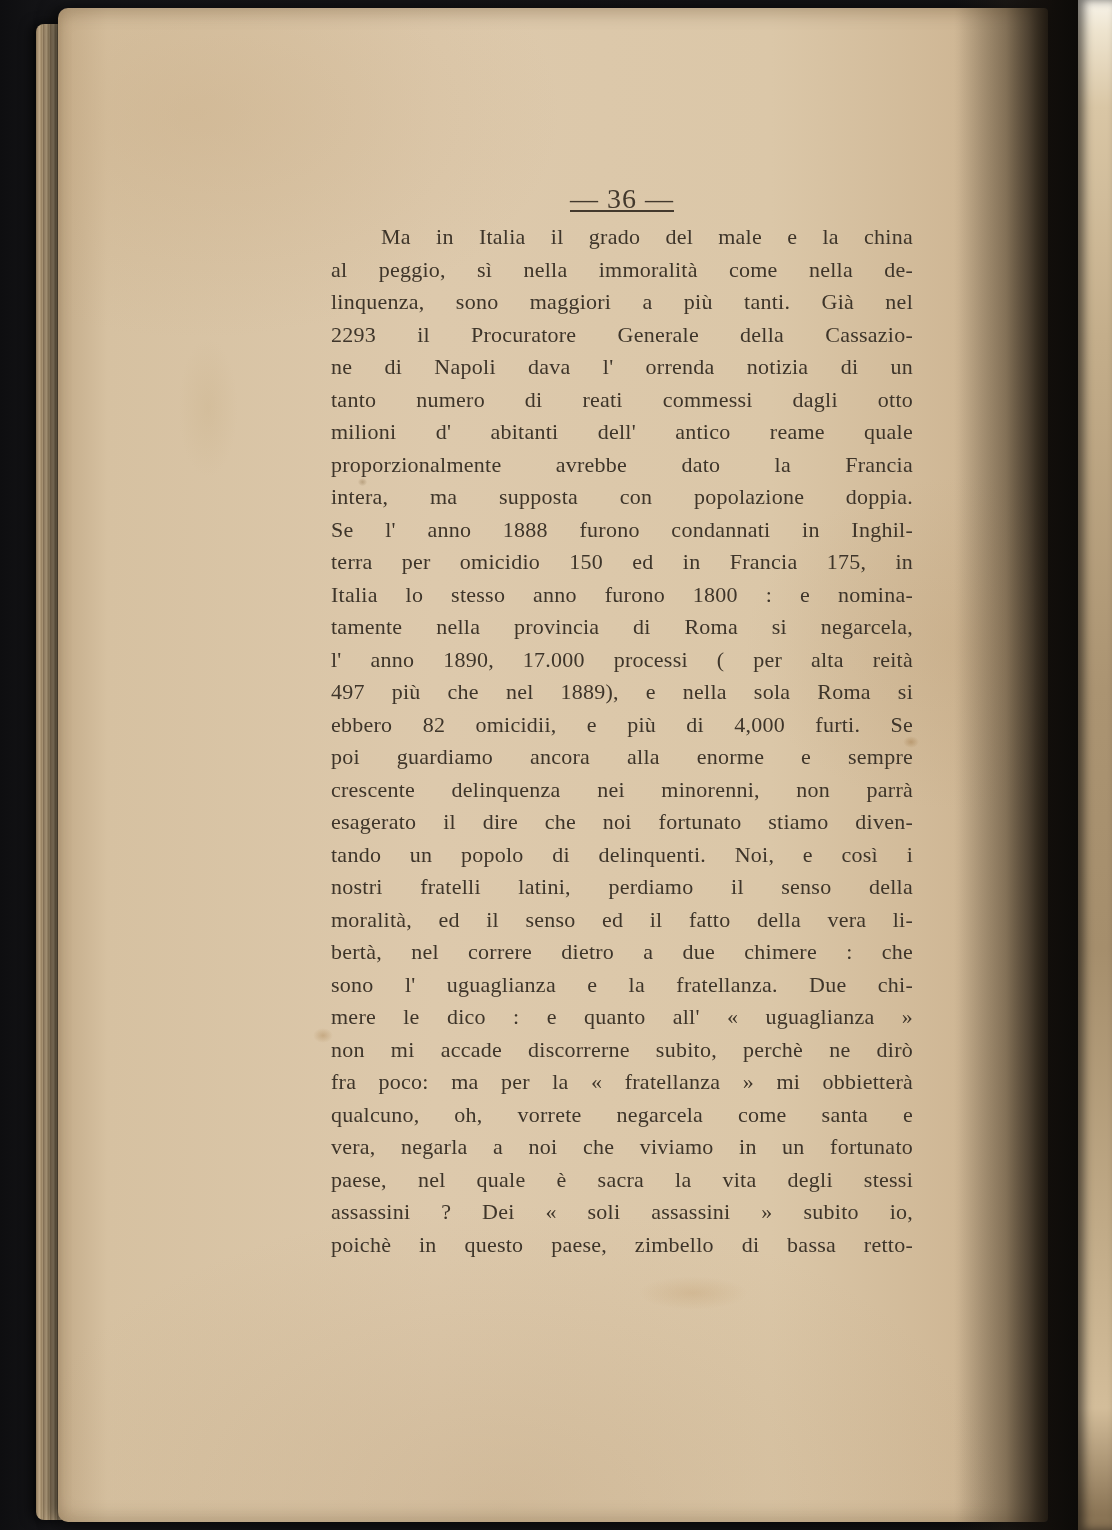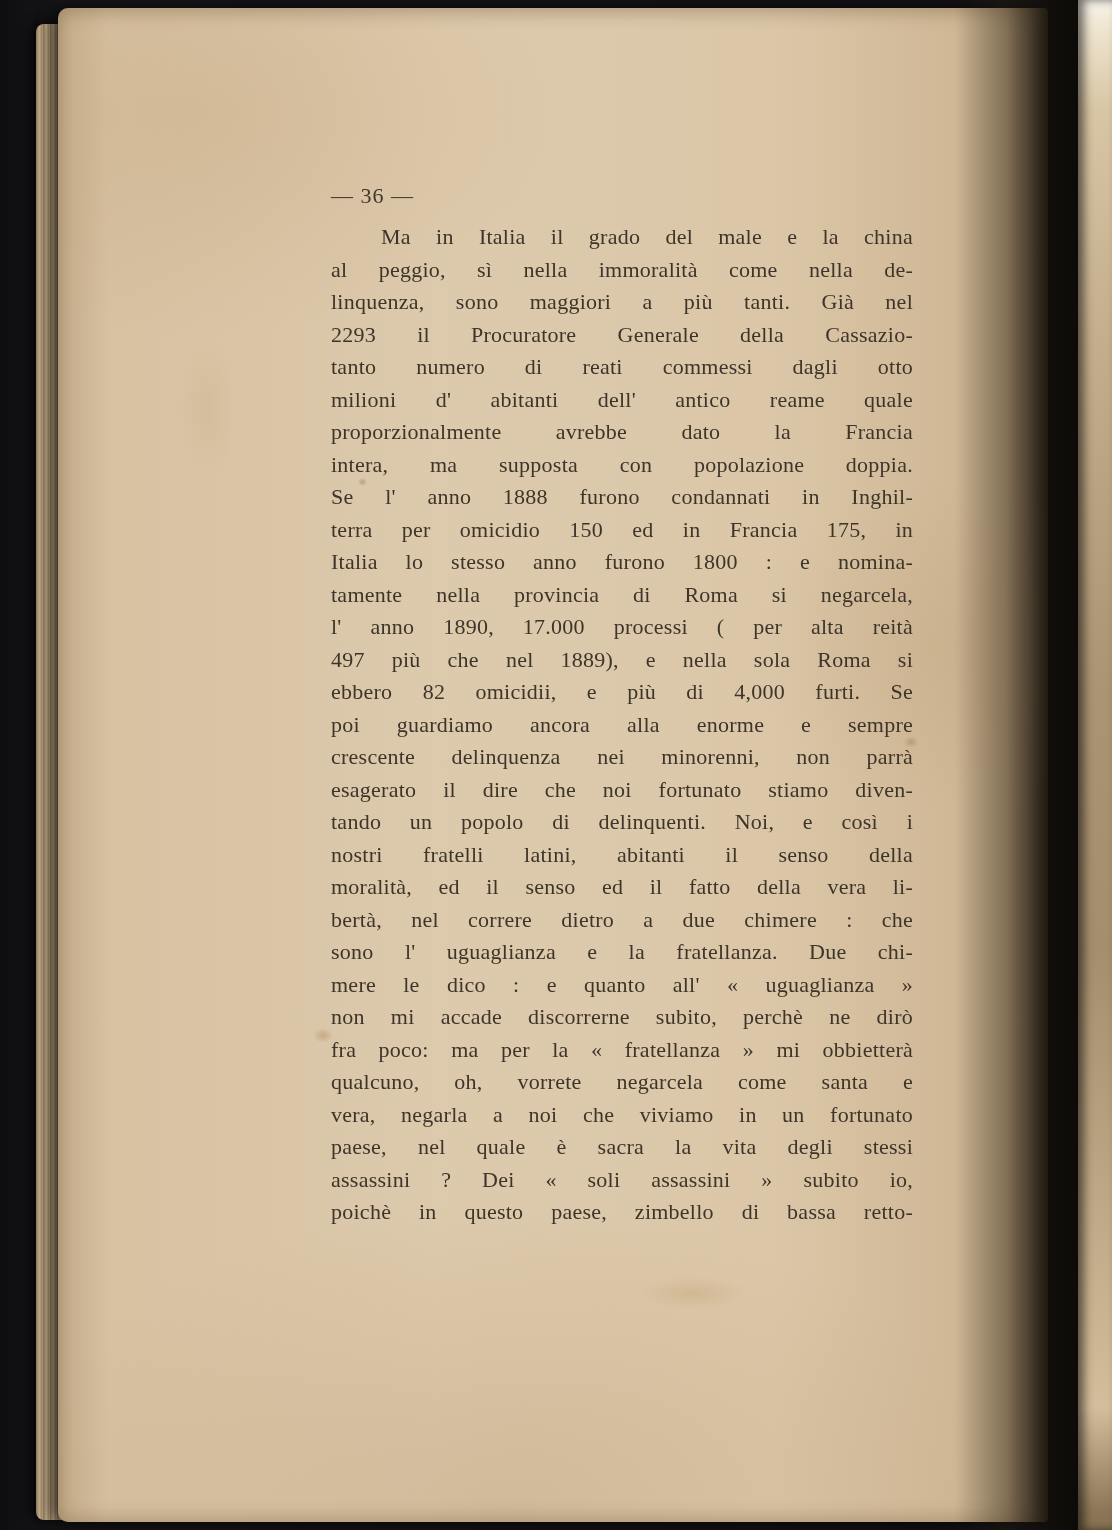--- a/index.html
+++ b/index.html
@@ -48,23 +48,25 @@
       inset 0 -8px 14px rgba(120,95,65,0.25),
       -6px 0 16px rgba(0,0,0,0.55),
       0 5px 20px rgba(0,0,0,0.5);
   }
 
   .page-number {
     position: absolute;
     top: 175px;
     left: 273px;
     width: 582px;
-    font-size: 22px;
+    text-align: center;
+    font-size: 28px;
     letter-spacing: 1px;
     color: #43392d;
+    text-decoration: underline;
   }
 
   .page-text {
     position: absolute;
     top: 213px;
     left: 273px;
     width: 582px;
     color: #3e352a;
     font-size: 22px;
     line-height: 32.5px;
@@ -137,36 +139,37 @@
   <div class="page-stack-edge"></div>
 
   <div class="book-page">
     <div class="page-number">— 36 —</div>
 
     <div class="page-text">
         <div class="text-line">Ma in Italia il grado del male e la china</div>
         <div class="text-line">al peggio, sì nella immoralità come nella de-</div>
         <div class="text-line">linquenza, sono maggiori a più tanti. Già nel</div>
         <div class="text-line">2293 il Procuratore Generale della Cassazio-</div>
+        <div class="text-line">ne di Napoli dava l' orrenda notizia di un</div>
         <div class="text-line">tanto numero di reati commessi dagli otto</div>
         <div class="text-line">milioni d' abitanti dell' antico reame quale</div>
         <div class="text-line">proporzionalmente avrebbe dato la Francia</div>
         <div class="text-line">intera, ma supposta con popolazione doppia.</div>
         <div class="text-line">Se l' anno 1888 furono condannati in Inghil-</div>
         <div class="text-line">terra per omicidio 150 ed in Francia 175, in</div>
         <div class="text-line">Italia lo stesso anno furono 1800 : e nomina-</div>
         <div class="text-line">tamente nella provincia di Roma si negarcela,</div>
         <div class="text-line">l' anno 1890, 17.000 processi ( per alta reità</div>
         <div class="text-line">497 più che nel 1889), e nella sola Roma si</div>
         <div class="text-line">ebbero 82 omicidii, e più di 4,000 furti. Se</div>
         <div class="text-line">poi guardiamo ancora alla enorme e sempre</div>
         <div class="text-line">crescente delinquenza nei minorenni, non parrà</div>
         <div class="text-line">esagerato il dire che noi fortunato stiamo diven-</div>
         <div class="text-line">tando un popolo di delinquenti. Noi, e così i</div>
-        <div class="text-line">nostri fratelli latini, abitanti il senso della</div>
+        <div class="text-line">nostri fratelli latini, perdiamo il senso della</div>
         <div class="text-line">moralità, ed il senso ed il fatto della vera li-</div>
         <div class="text-line">bertà, nel correre dietro a due chimere : che</div>
         <div class="text-line">sono l' uguaglianza e la fratellanza. Due chi-</div>
         <div class="text-line">mere le dico : e quanto all' « uguaglianza »</div>
         <div class="text-line">non mi accade discorrerne subito, perchè ne dirò</div>
         <div class="text-line">fra poco: ma per la « fratellanza » mi obbietterà</div>
         <div class="text-line">qualcuno, oh, vorrete negarcela come santa e</div>
         <div class="text-line">vera, negarla a noi che viviamo in un fortunato</div>
         <div class="text-line">paese, nel quale è sacra la vita degli stessi</div>
         <div class="text-line">assassini ? Dei « soli assassini » subito io,</div>

